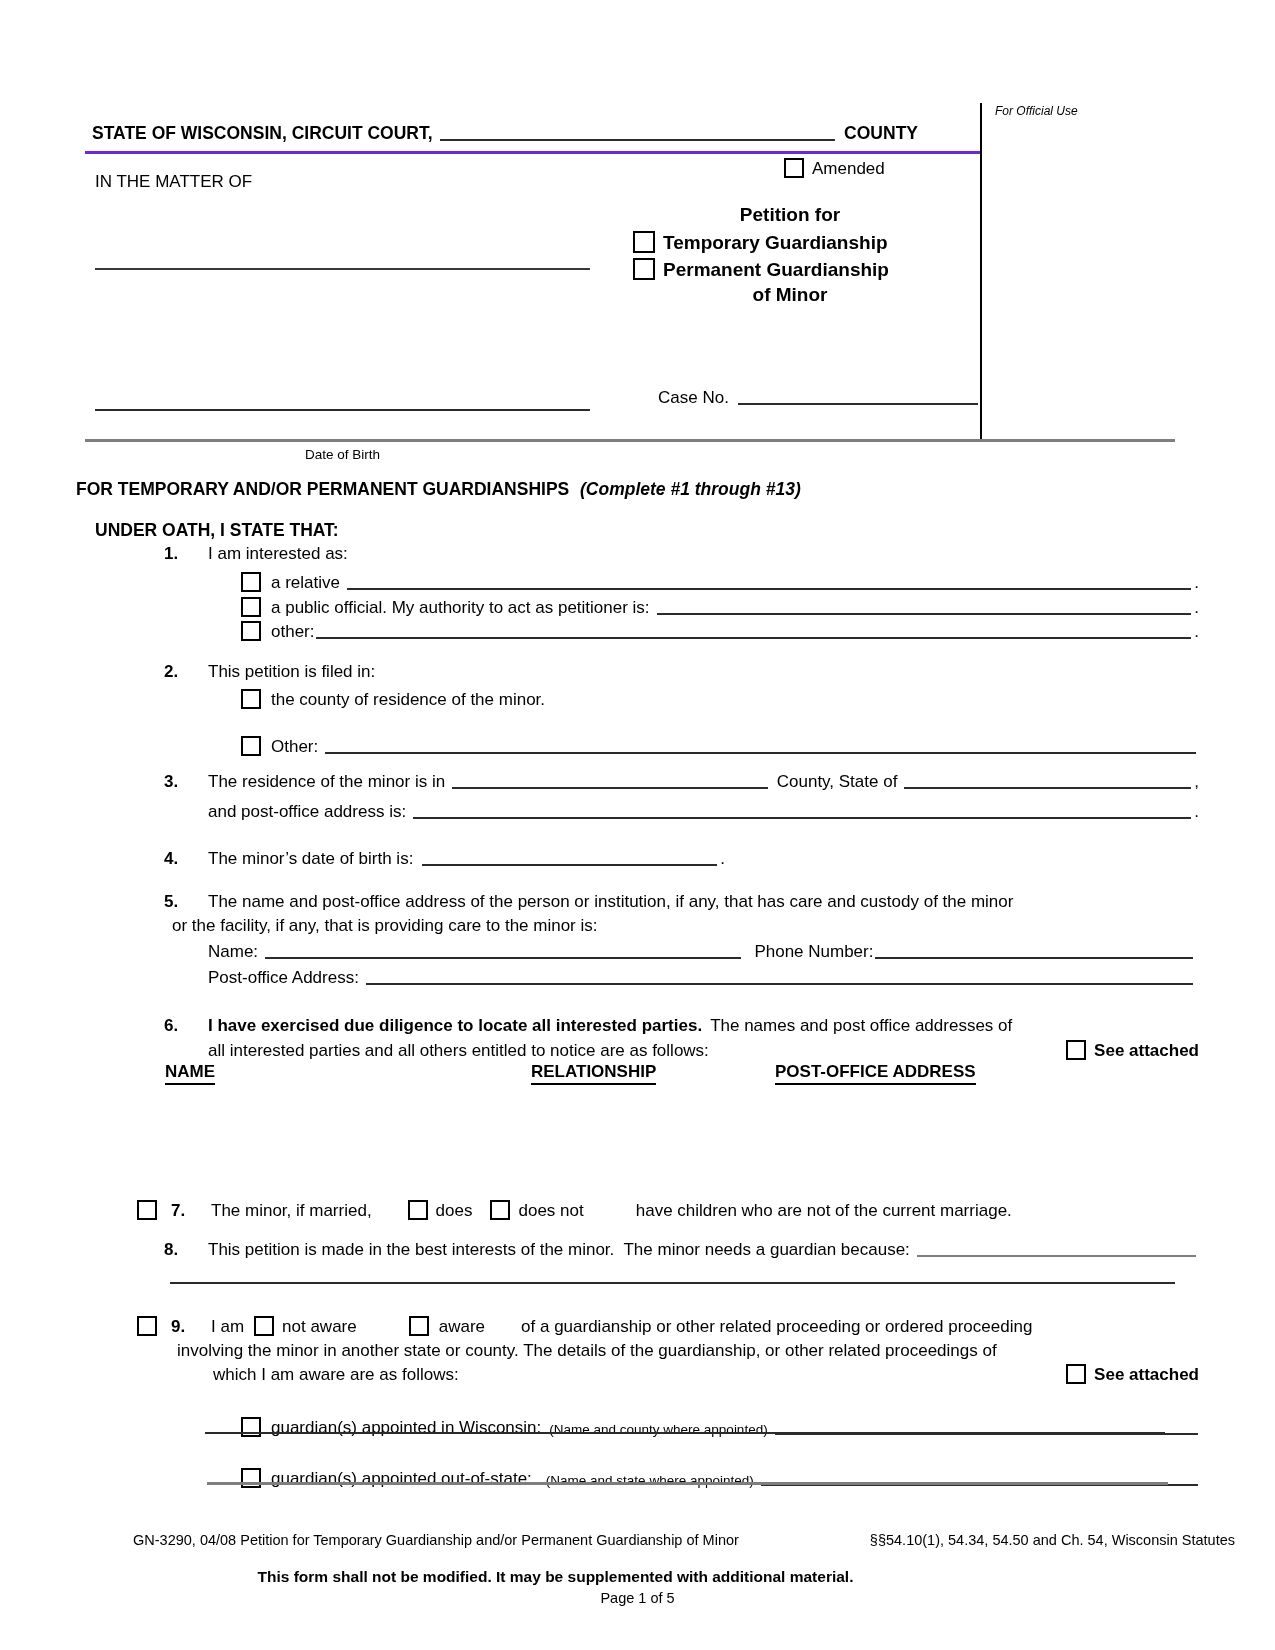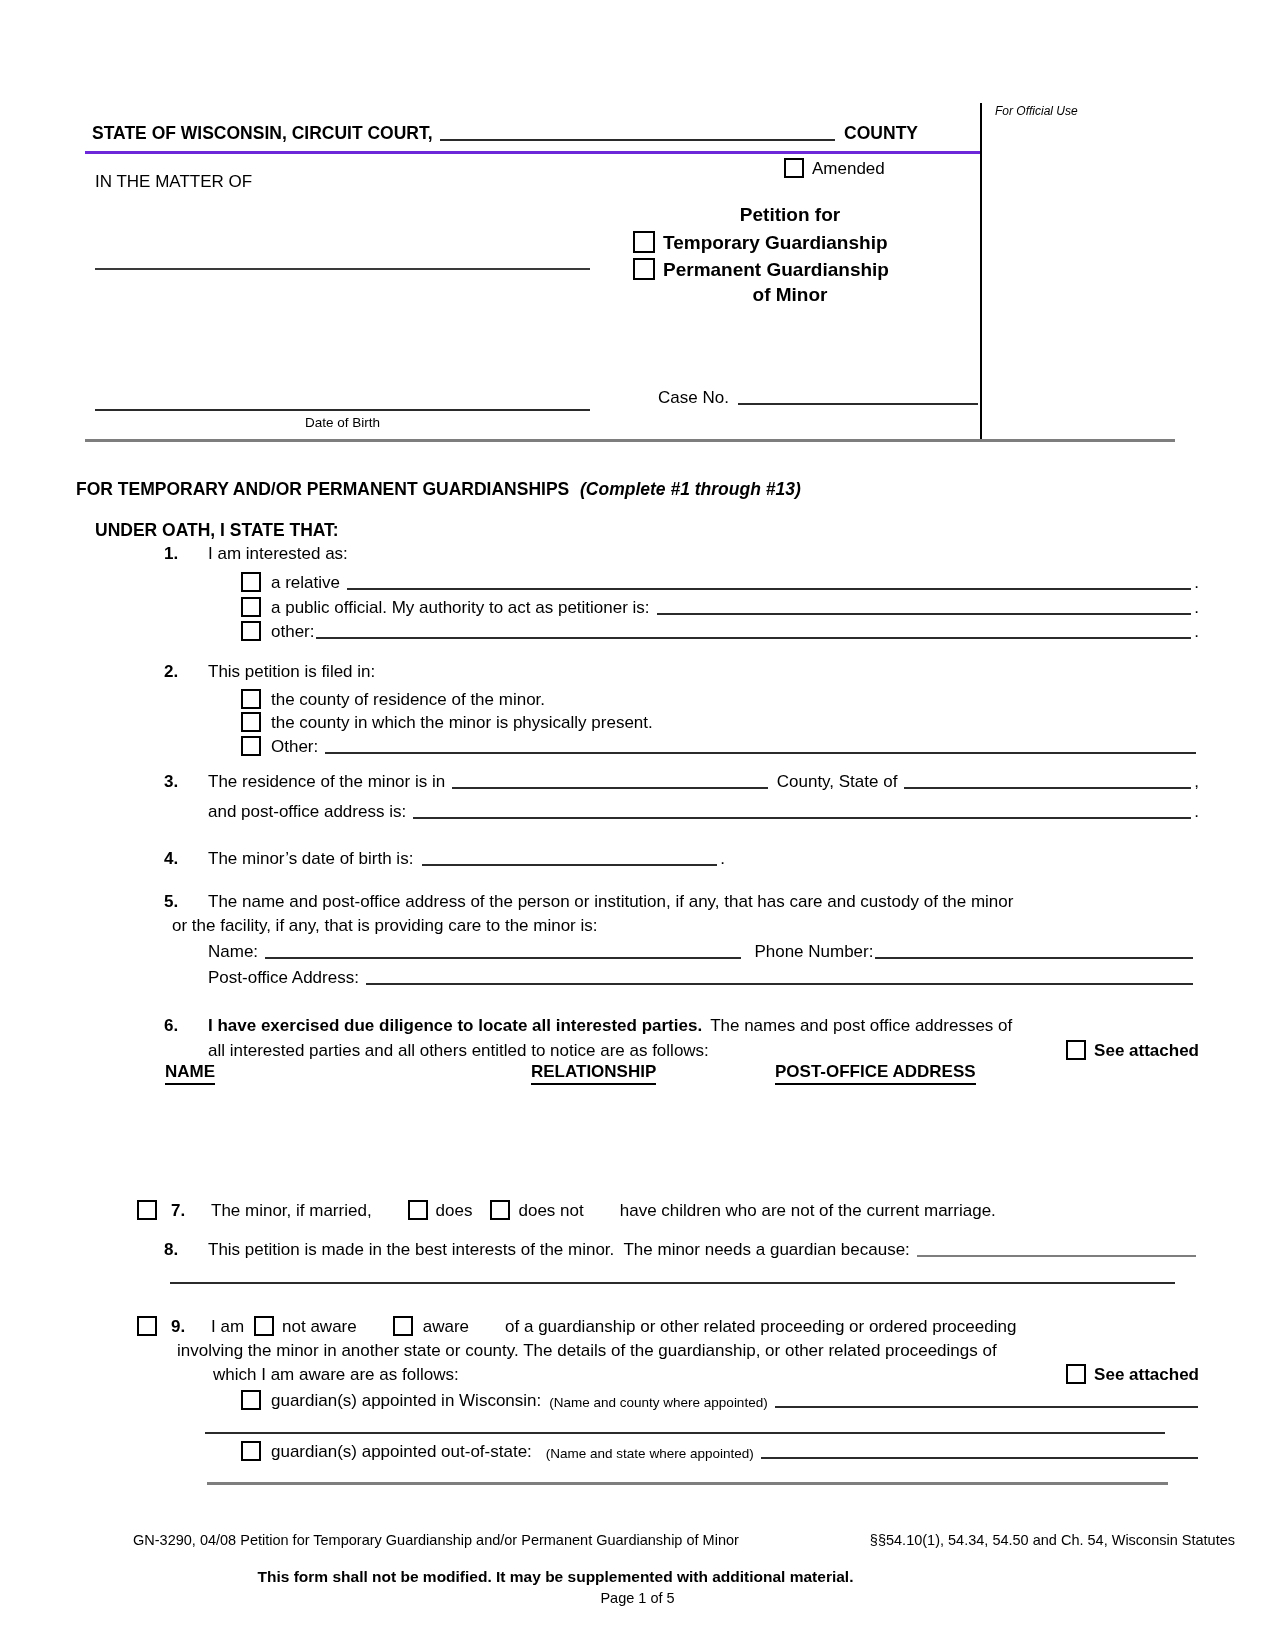--- a/index.html
+++ b/index.html
@@ -6,29 +6,29 @@
   .page{
     position:relative;width:1275px;height:1650px;margin:0 auto;background:#fff;
     font-family:"Liberation Sans","DejaVu Sans",sans-serif;font-size:17px;color:#000;
     overflow:hidden;
   }
   .abs{position:absolute;}
   .row{position:absolute;display:flex;align-items:flex-end;white-space:nowrap;padding-left:36px;}
   .b{font-weight:bold;}
   .i{font-style:italic;}
   .pre{white-space:pre-wrap;}
-  .sm{font-size:13.5px;}
+  .sm{font-size:13.5px;margin-top:32px;}
   .cb{display:inline-block;width:16px;height:16px;border:2px solid #000;background:#fff;flex:none;margin-bottom:1px;}
   .cb-t{width:18px;height:18px;}
   .fill{flex:1 1 auto;min-width:24px;border-bottom:2px solid #2b2b2b;margin:0 3px 3px 7px;height:12px;}
   .fillfix{display:inline-block;border-bottom:2px solid #2b2b2b;margin:0 3px 3px 9px;height:12px;flex:none;}
   .line{position:absolute;border-top:2px solid #2b2b2b;height:0;}
   .gline{border-top:3px solid #7e7e7e;}
   .ml6{margin-left:6px;} .ml8{margin-left:8px;} .ml10{margin-left:10px;}
-  .ml14{margin-left:14px;} .ml18{margin-left:18px;} .ml36{margin-left:36px;} .ml44{margin-left:36px;}
+  .ml14{margin-left:14px;} .ml18{margin-left:18px;} .ml36{margin-left:36px;} .ml44{margin-left:52px;}
   .num{display:inline-block;min-width:26px;font-weight:bold;}
   .gap{flex:1 1 auto;}
   .colhead{position:absolute;font-weight:bold;border-bottom:2px solid #000;padding-bottom:1px;}
   .t19{font-size:19px;} .t17b{font-size:17.5px;font-weight:bold;}
   .foot{font-size:14.5px;}
 </style>
 </head>
 <body>
 
 <div class="page">
@@ -105,24 +105,20 @@
   </div>
 
   <div class="row" style="left:128px;top:662px;">
     <span class="num">2.</span>
     <span class="ml18">This petition is filed in:</span>
   </div>
   <div class="row" style="left:205px;top:689px;">
     <span class="cb"></span>
     <span class="ml10">the county of residence of the minor.</span>
   </div>
-  <div class="row" style="left:205px;top:712px;">
-    <span class="cb"></span>
-    <span class="ml10">the county in which the minor is physically present.</span>
-  </div>
   <div class="row" style="left:205px;top:736px;width:958px;">
     <span class="cb"></span>
     <span class="ml10">Other:</span>
     <span class="fill"></span>
   </div>
 
   <div class="row" style="left:128px;top:772px;width:1035px;">
     <span class="num">3.</span>
     <span class="ml18">The residence of the minor is in</span>
     <span class="fill" style="flex-grow:1.1;"></span>

